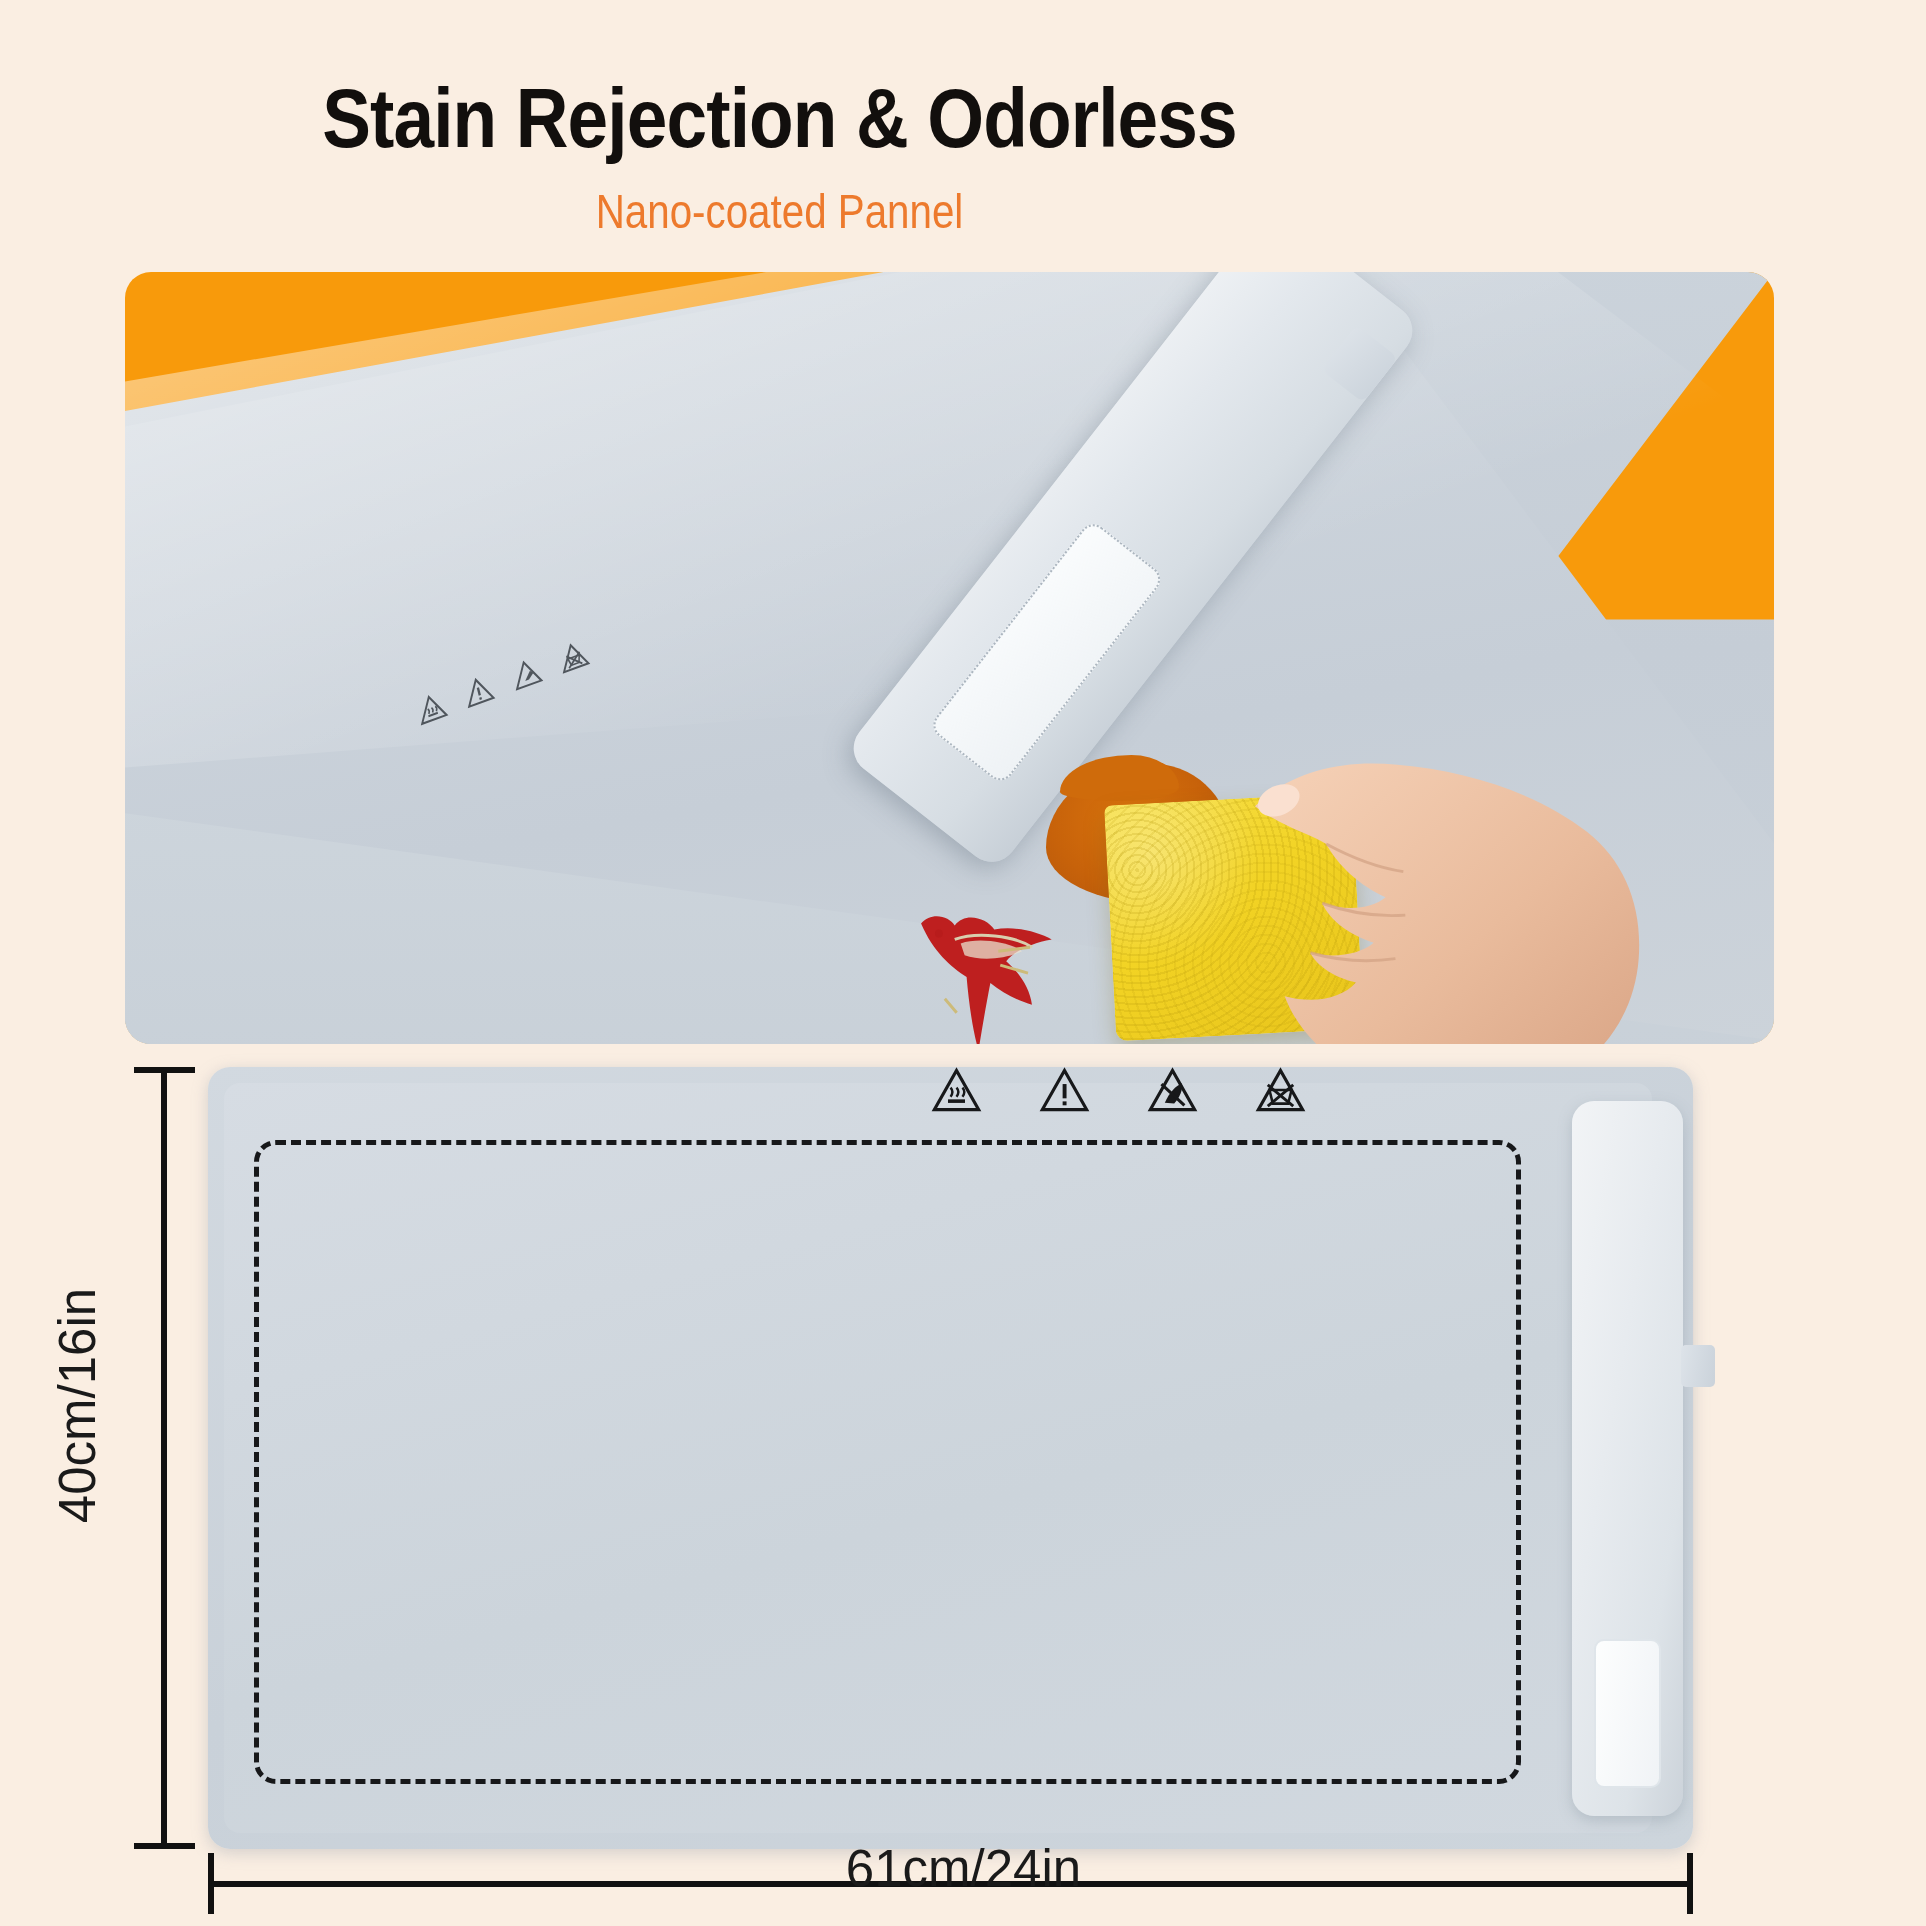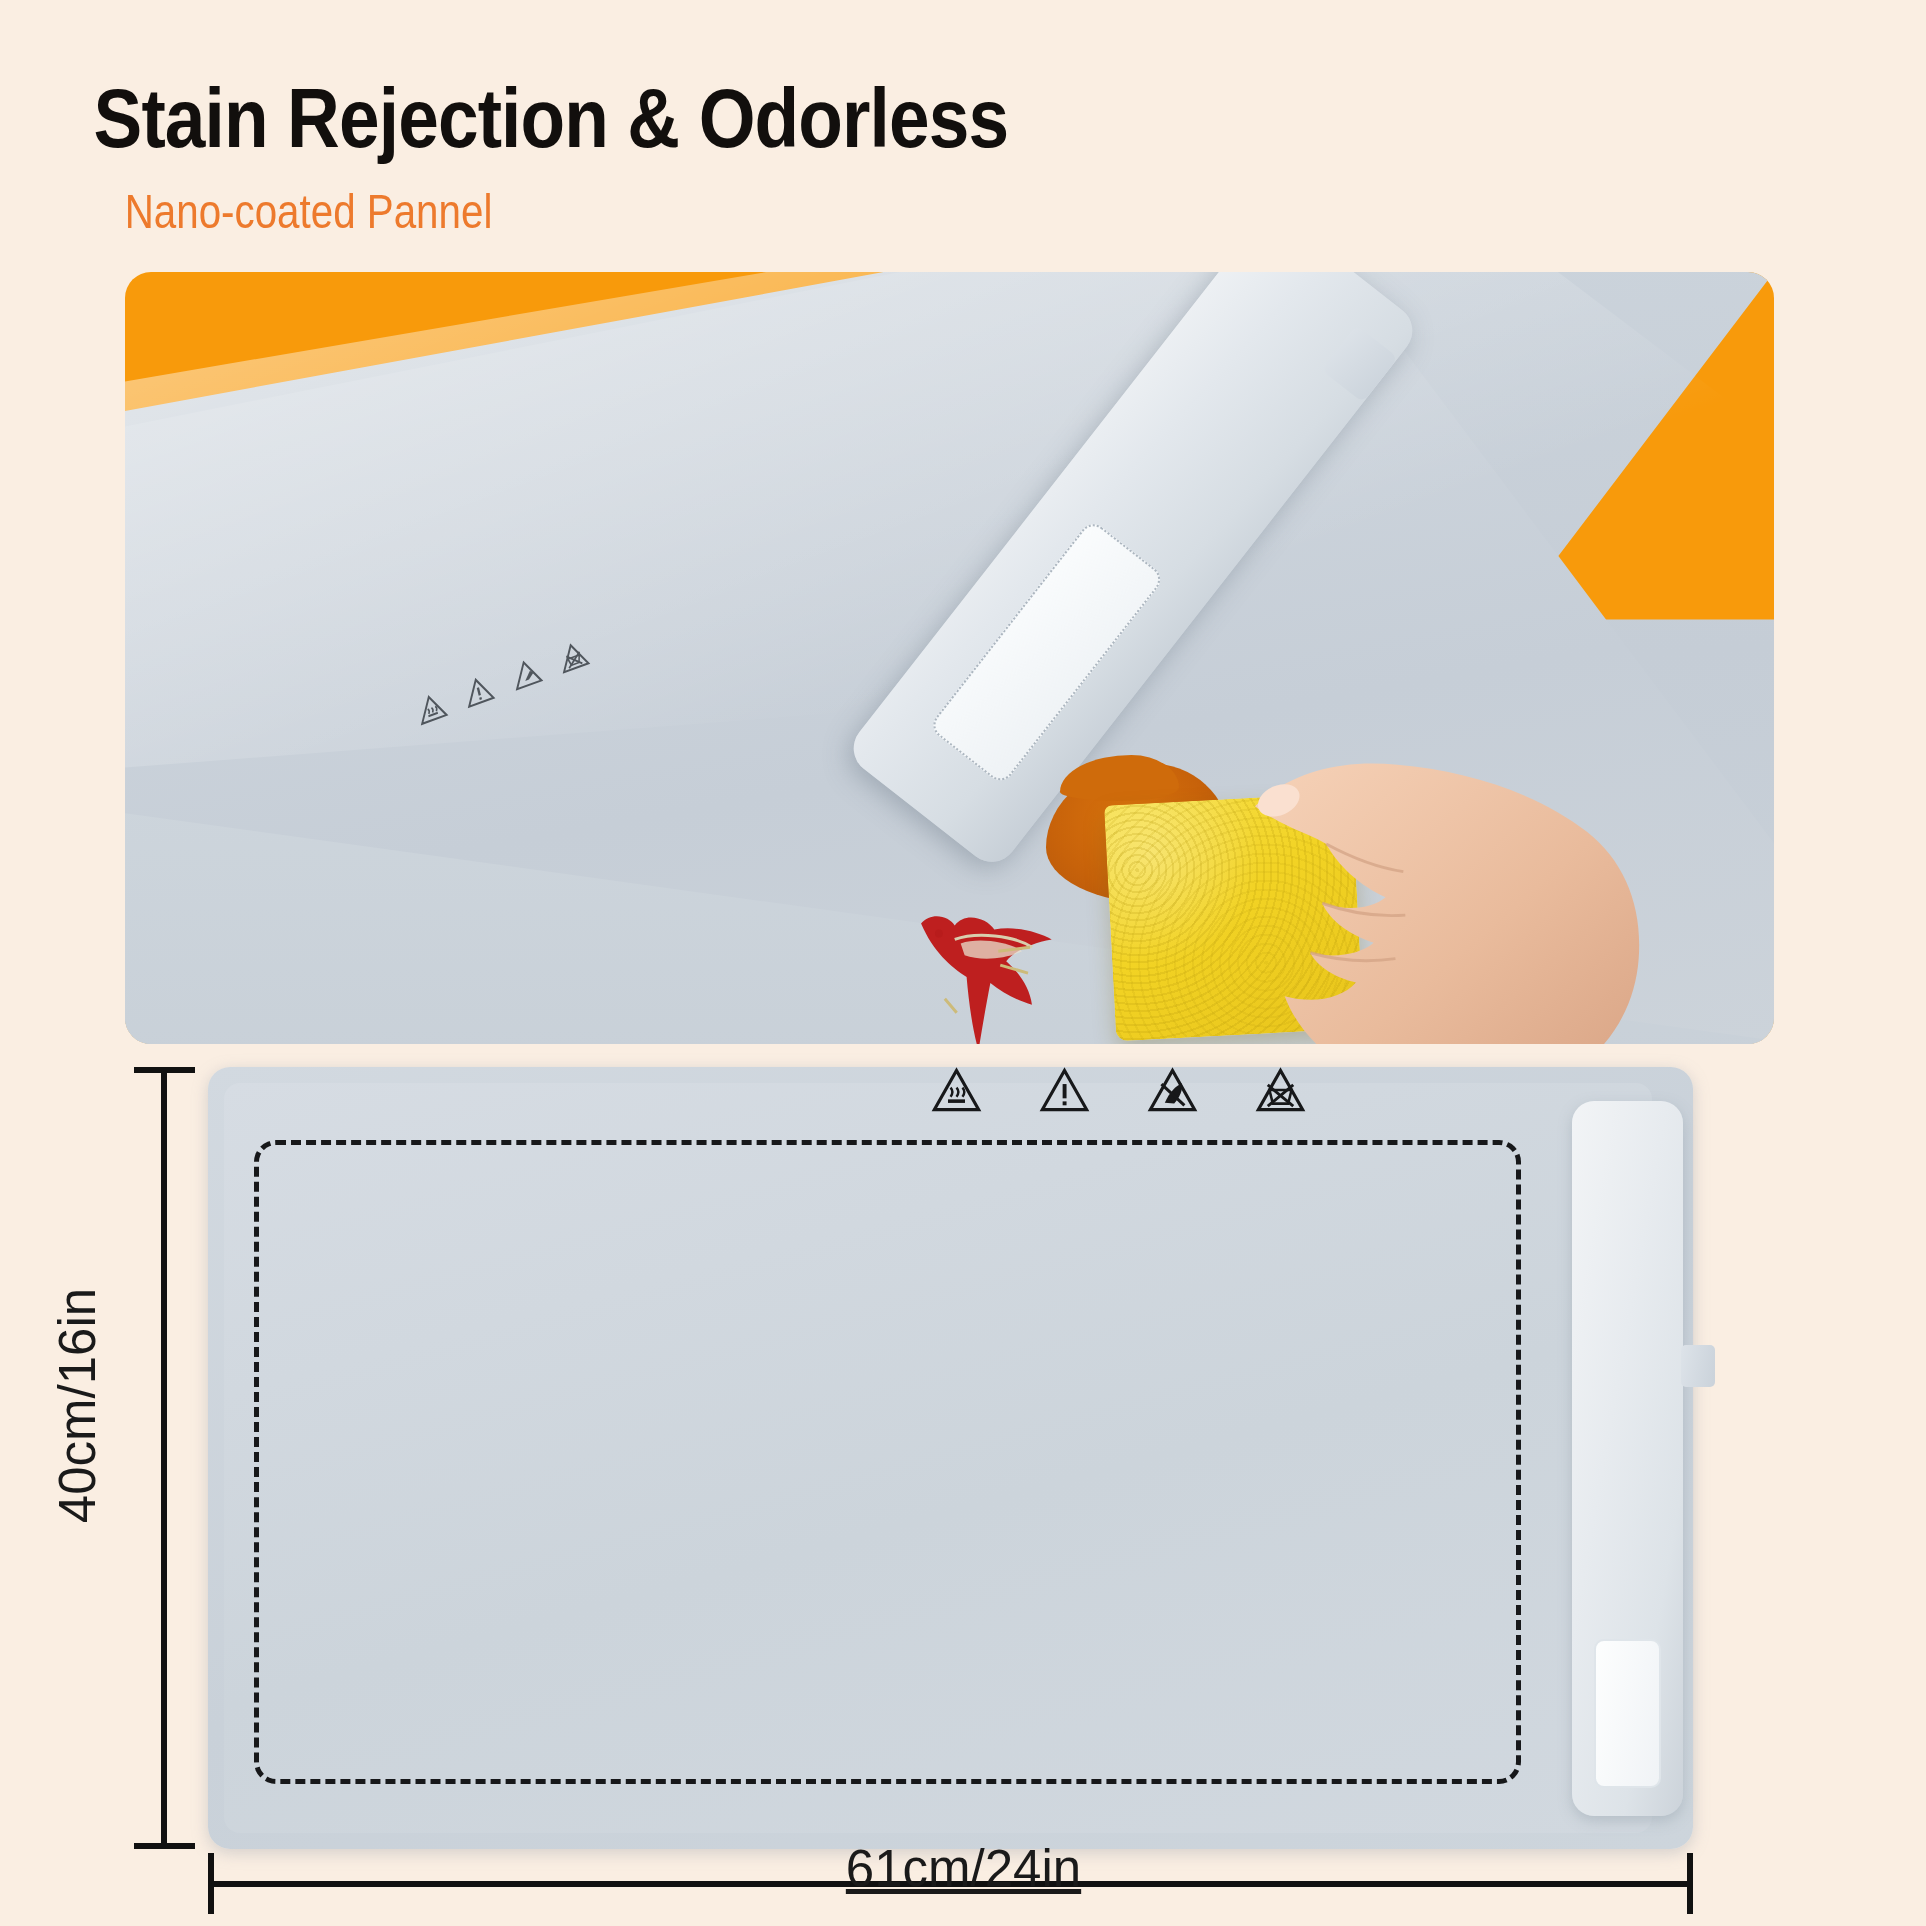--- a/index.html
+++ b/index.html
@@ -5,21 +5,21 @@
   * { margin:0; padding:0; box-sizing:border-box; }
   html,body { width:1927px; height:1927px; }
   body {
     background:#faeee2;
     font-family:"Liberation Sans", sans-serif;
     position:relative;
     overflow:hidden;
   }
 
   
-  .headings { position:absolute; left:0; top:0; width:1559px; }
+  .headings { position:absolute; left:0; top:0; width:1559px; text-align:center; }
   .title {
     font-family:"Liberation Sans", sans-serif;
     font-weight:bold;
     font-size:83px;
     letter-spacing:-1px;
     color:#120f0d;
     margin-top:77px;
     transform:scaleX(0.88);
     line-height:1.0;
   }
@@ -221,21 +221,21 @@
     width:1485px; height:6px; background:#111;
   }
   .dim-h-cap-l, .dim-h-cap-r {
     position:absolute; top:1853px; width:6px; height:61px; background:#111;
   }
   .dim-h-cap-l { left:208px; }
   .dim-h-cap-r { left:1687px; }
   .dim-h-label {
     position:absolute; left:0; top:1839px;
     width:1927px; text-align:center;
-    font-size:51px; color:#1a1a1a;text-decoration:underline;
+    font-size:51px; color:#1a1a1a;
   }
 </style>
 </head>
 <body>
 
 <div class="headings">
   <div class="title">Stain Rejection &amp; Odorless</div>
   <div class="subtitle">Nano-coated Pannel</div>
 </div>
 

